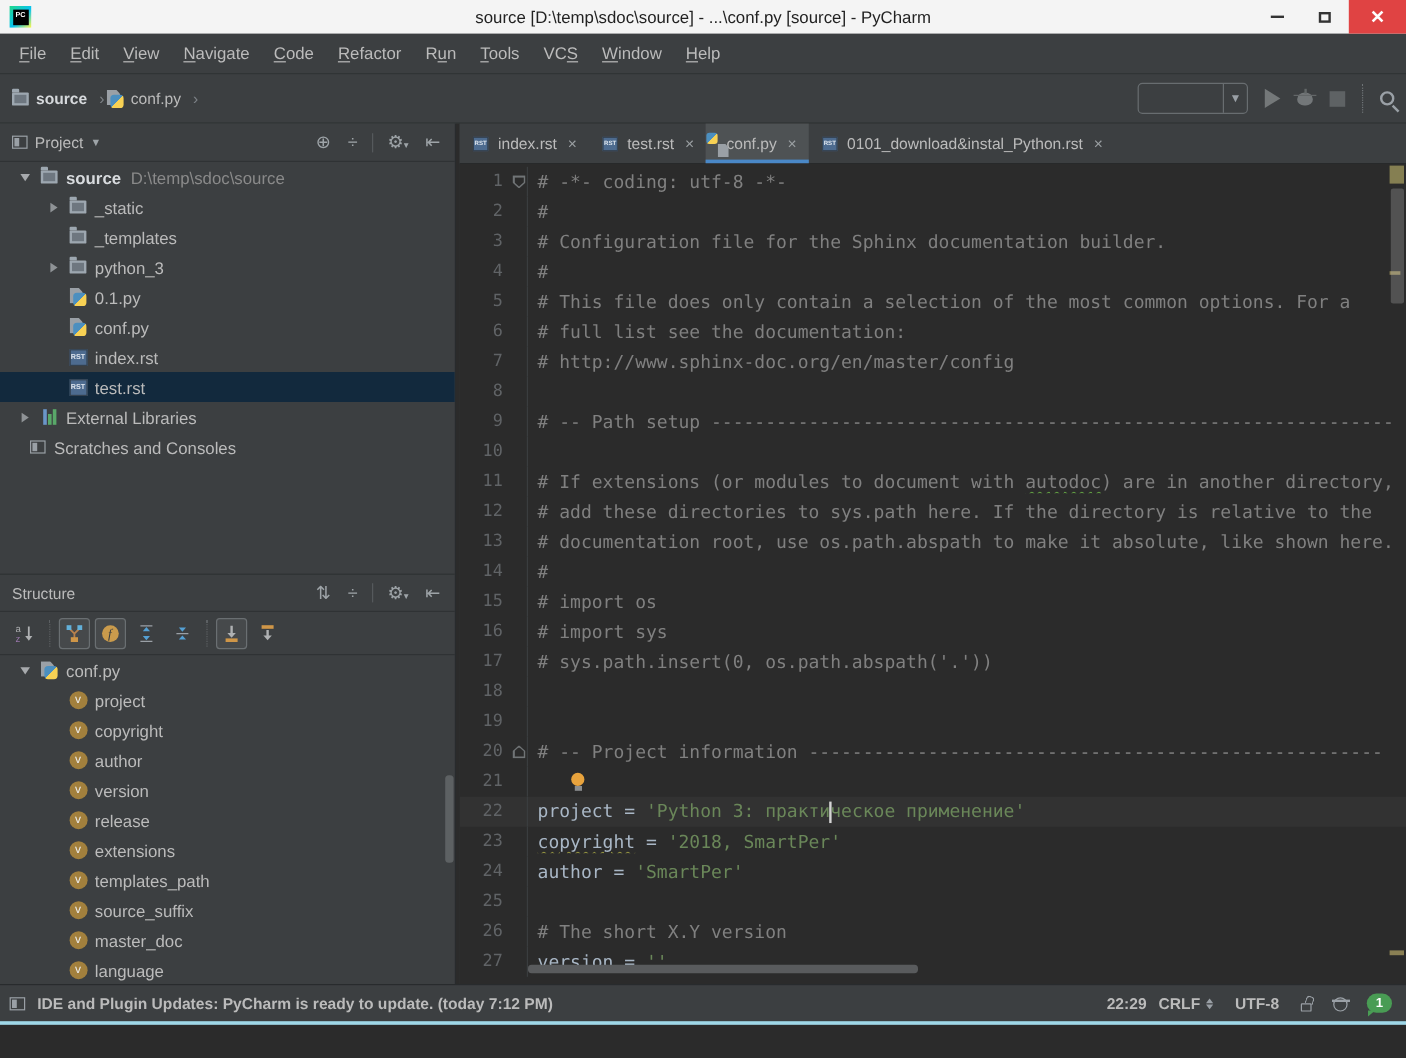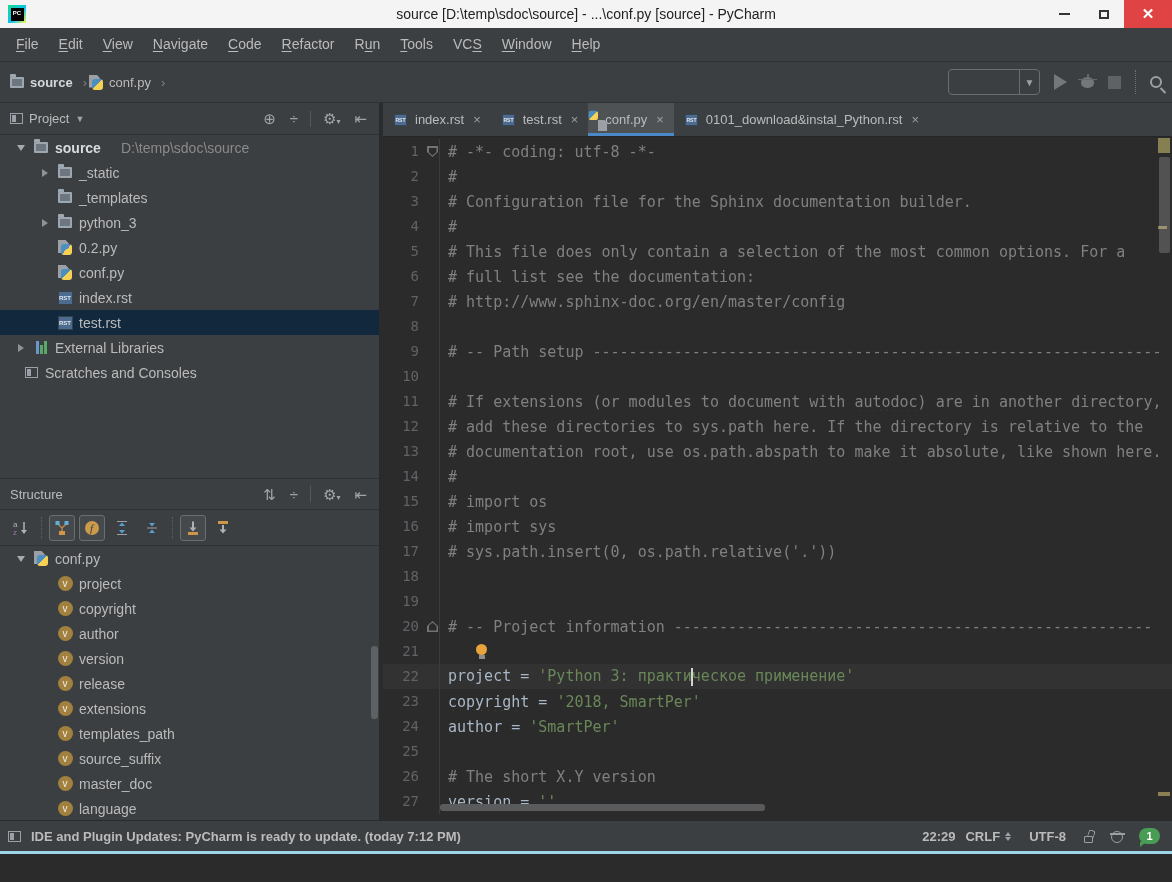--- a/index.html
+++ b/index.html
@@ -57,21 +57,21 @@
   
   .tree { overflow:hidden; position:relative; }
   .project-tree { height:343px; flex:none; }
   .tree-row { height:25px; display:flex; align-items:center; font-size:14px; color:#bbbbbb; white-space:nowrap; }
   .tree-row.selected { background:#12293d; }
   .arrow-box { width:22px; flex:none; display:flex; align-items:center; justify-content:center; }
   .tri-down { width:0; height:0; border-top:6px solid #a7aaad; border-left:4.5px solid transparent; border-right:4.5px solid transparent; }
   .tri-right { width:0; height:0; border-left:6px solid #8f9396; border-top:4.5px solid transparent; border-bottom:4.5px solid transparent; }
   .tree-ico { width:18px; flex:none; display:flex; align-items:center; justify-content:center; margin-right:5px; }
   .tree-label.bold { color:#d8dbde; font-weight:bold; }
-  .tree-suffix { color:#8a8a8a; margin-left:20px; }
+  .tree-suffix { color:#8a8a8a; margin-left:8px; }
 
   .icon-folder { width:14px; height:11px; background:#9da7b0; border-radius:1px; position:relative; }
   .icon-folder:before { content:''; position:absolute; top:-3px; left:0; width:6px; height:3px; background:#9da7b0; border-radius:1px 1px 0 0; }
   .icon-folder .inner { position:absolute; left:2px; top:2px; right:2px; bottom:2px; background:#6e7780; }
   .icon-python { position:relative; width:14px; height:15px; }
   .icon-python .page { position:absolute; left:0; top:0; width:11px; height:13px; background:#9aa0a6; clip-path:polygon(0 0,70% 0,100% 28%,100% 100%,0 100%); }
   .icon-python .logo { position:absolute; right:0; bottom:0; width:11px; height:11px; border-radius:3px; background:linear-gradient(135deg,#4c8fbf 0 50%,#f7d154 50% 100%); }
   .icon-rst { width:15px; height:14px; background:#4d6b8f; border:1px solid #34414f; color:#dfe6ee; font-size:6px; font-weight:bold; display:flex; align-items:center; justify-content:center; letter-spacing:0; }
   .icon-libs { display:flex; align-items:flex-end; gap:1px; height:13px; }
   .icon-libs i { width:3px; background:#59a869; display:block; }
@@ -263,21 +263,21 @@
             <span class="tree-label">python_3</span>
           </div>
           <div class="tree-row" style="padding-left: 34px;">
             <span class="arrow-box"></span>
             <span class="tree-ico">
               <span class="icon-python">
                 <span class="page"></span>
                 <span class="logo"></span>
               </span>
             </span>
-            <span class="tree-label">0.2.py</span>
+            <span class="tree-label">0.1.py</span>
           </div>
           <div class="tree-row" style="padding-left: 34px;">
             <span class="arrow-box"></span>
             <span class="tree-ico">
               <span class="icon-python">
                 <span class="page"></span>
                 <span class="logo"></span>
               </span>
             </span>
             <span class="tree-label">conf.py</span>
@@ -558,21 +558,21 @@
             <div class="code-line">
               <span class="ln">15</span>
               <span class="code-text"><span class="seg-cm"># import os</span></span>
             </div>
             <div class="code-line">
               <span class="ln">16</span>
               <span class="code-text"><span class="seg-cm"># import sys</span></span>
             </div>
             <div class="code-line">
               <span class="ln">17</span>
-              <span class="code-text"><span class="seg-cm"># sys.path.insert(0, os.path.relative('.'))</span></span>
+              <span class="code-text"><span class="seg-cm"># sys.path.insert(0, os.path.abspath('.'))</span></span>
             </div>
             <div class="code-line">
               <span class="ln">18</span>
               <span class="code-text"></span>
             </div>
             <div class="code-line">
               <span class="ln">19</span>
               <span class="code-text"></span>
             </div>
             <div class="code-line">

